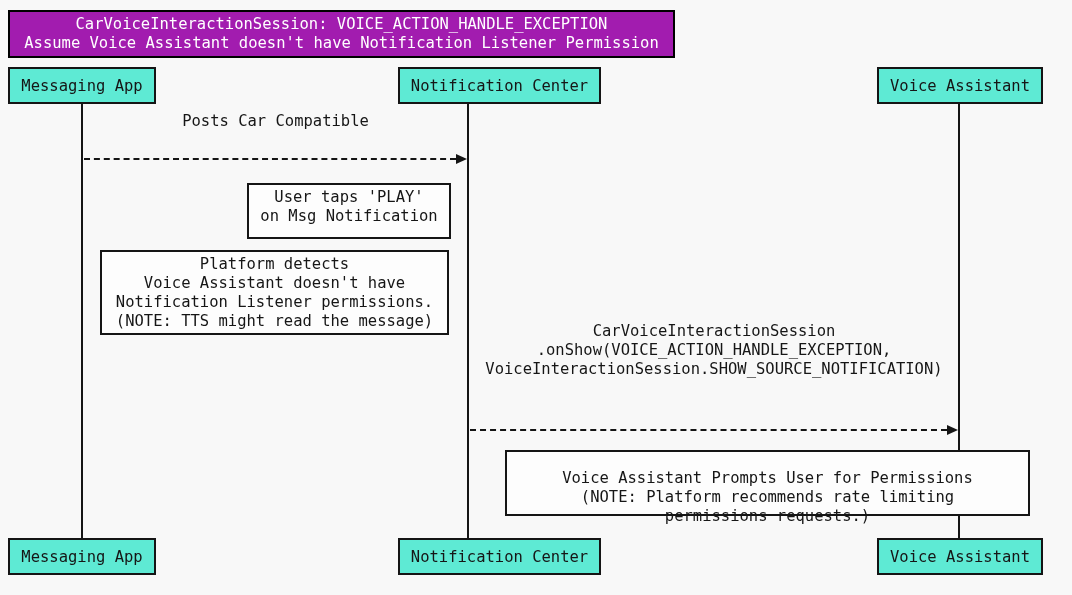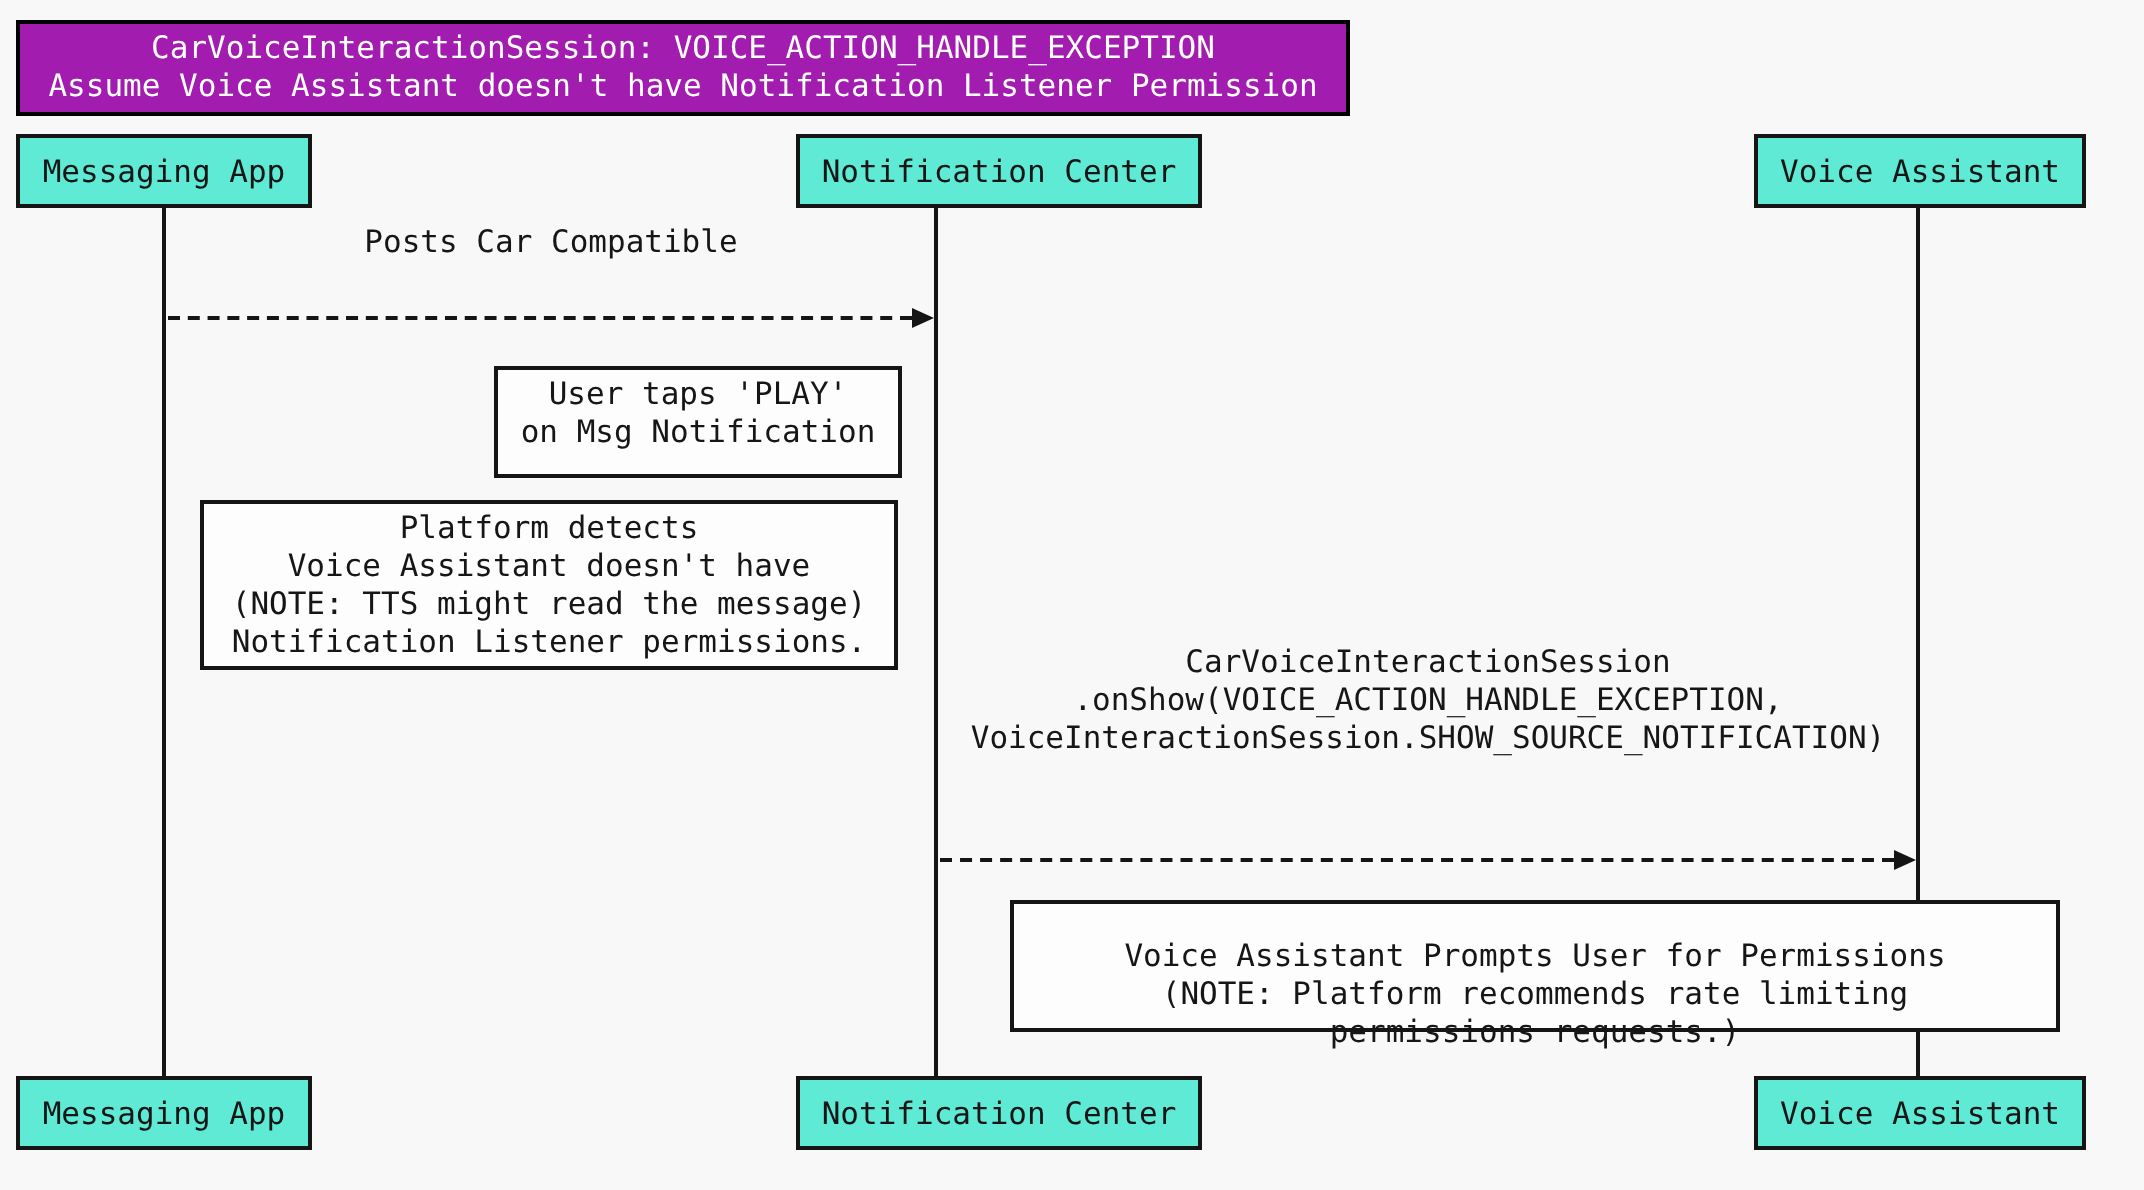--- a/index.html
+++ b/index.html
@@ -101,22 +101,22 @@
   <div class="arrow-head arrow1-head"></div>
 
   <div class="note-box note-user-taps">
     <div>User taps 'PLAY'</div>
     <div>on Msg Notification</div>
   </div>
 
   <div class="note-box note-platform">
     <div>Platform detects</div>
     <div>Voice Assistant doesn't have</div>
+    <div>Notification Listener permissions.</div>
     <div>(NOTE: TTS might read the message)</div>
-    <div>Notification Listener permissions.</div>
   </div>
 
   <div class="msg-label msg2-label">
     <div>CarVoiceInteractionSession</div>
     <div>.onShow(VOICE_ACTION_HANDLE_EXCEPTION,</div>
     <div>VoiceInteractionSession.SHOW_SOURCE_NOTIFICATION)</div>
   </div>
   <div class="arrow-line arrow2-line"></div>
   <div class="arrow-head arrow2-head"></div>
 

